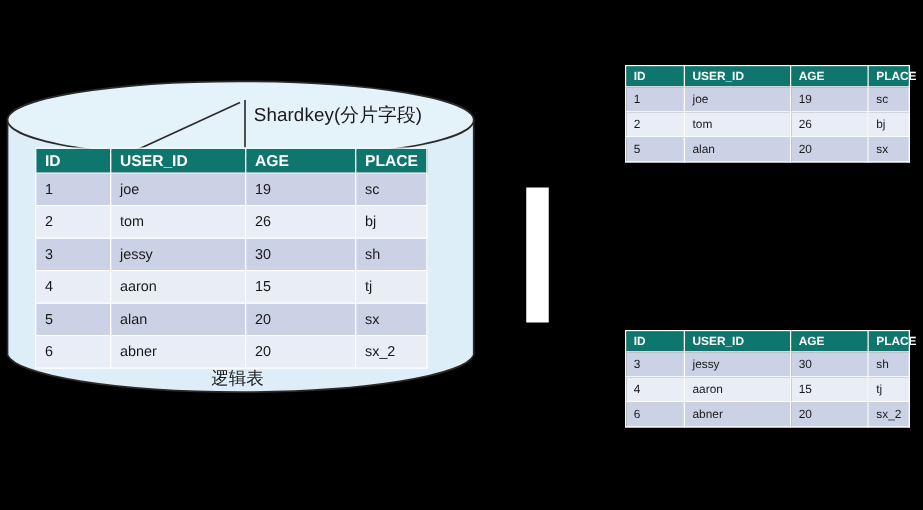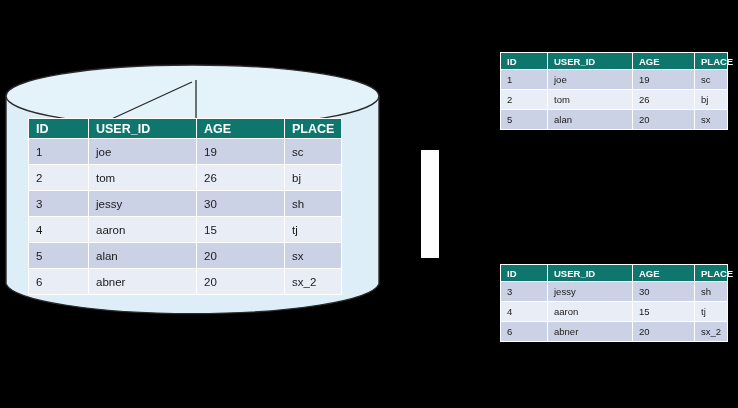--- a/index.html
+++ b/index.html
@@ -146,20 +146,21 @@
       <path d="M1,33 L1,221 A187,32 0 0 0 374,221 L374,33 Z" fill="#ddeef8" stroke="#2a2a2a" stroke-width="1.4"></path>
       <ellipse cx="187.5" cy="33" rx="186.5" ry="31" fill="#e4f2fa" stroke="#2a2a2a" stroke-width="1.4"></ellipse>
     </svg>
   </div>
 
   <svg class="callout-svg" viewBox="0 0 120 48">
     <path d="M5,44 L92,4" stroke="#2a2a2a" stroke-width="1.3" fill="none"></path>
     <path d="M96,2 L96,40" stroke="#2a2a2a" stroke-width="1.3" fill="none"></path>
   </svg>
 
+  <div class="shardkey-label">Shardkey(分片字段)</div>
 
   <table class="dtable" id="main-table">
     <thead>
       <tr>
         <th style="width:52px">ID</th>
         <th style="width:100px">USER_ID</th>
         <th style="width:80px">AGE</th>
         <th>PLACE</th>
       </tr>
     </thead>
@@ -196,20 +197,21 @@
       </tr>
       <tr class="even">
         <td>6</td>
         <td>abner</td>
         <td>20</td>
         <td>sx_2</td>
       </tr>
     </tbody>
   </table>
 
+  <div class="cyl-caption">逻辑表</div>
 
   <div class="connector-block"></div>
 
   <table class="dtable shard-table" id="shard-table-1">
     <thead>
       <tr>
         <th style="width:40px">ID</th>
         <th style="width:78px">USER_ID</th>
         <th style="width:55px">AGE</th>
         <th>PLACE</th>

